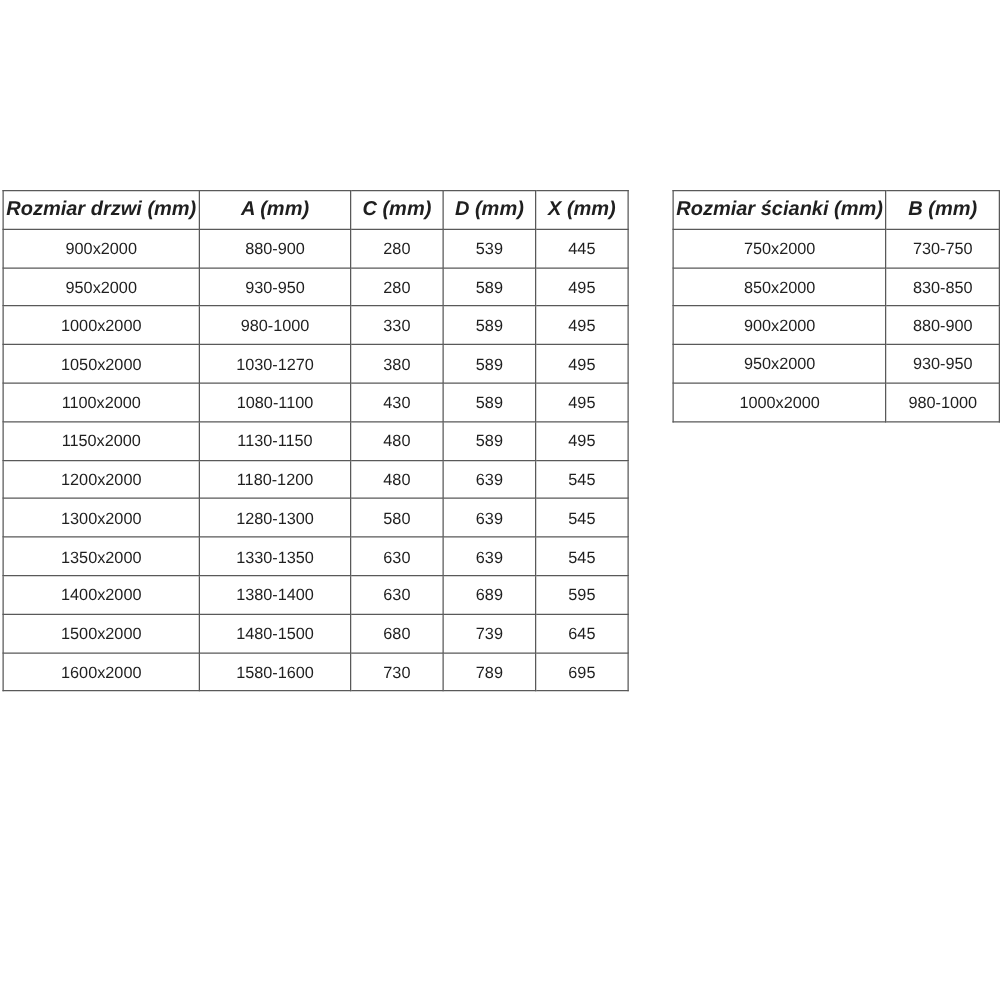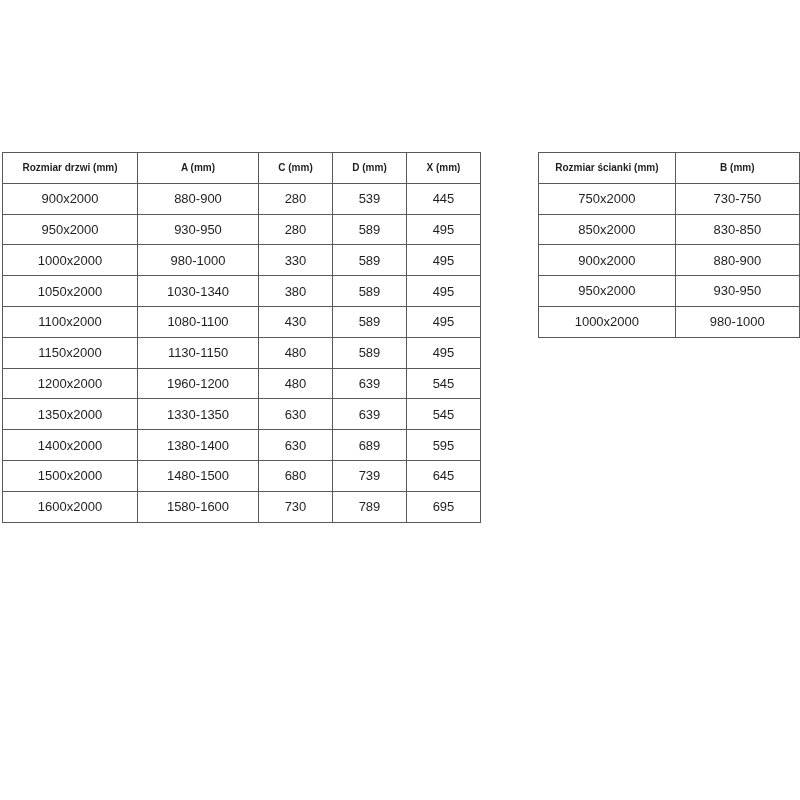--- a/index.html
+++ b/index.html
@@ -25,21 +25,22 @@
     text-align: center;
     vertical-align: middle;
     padding: 0 2px;
     font-size: 13px;
     color: #1f1f1f;
     overflow: hidden;
     white-space: nowrap;
   }
   th {
     font-weight: bold;
-    font-size: 10px;
+    font-size: 16px;
+    font-style: italic;
   }
   #doors-table {
     left: 2px;
     top: 152px;
   }
   #doors-table tr { height: 30.8px; }
   #walls-table {
     left: 538px;
     top: 152px;
   }
@@ -82,43 +83,50 @@
       </tr>
       <tr>
         <td>1000x2000</td>
         <td>980-1000</td>
         <td>330</td>
         <td>589</td>
         <td>495</td>
       </tr>
       <tr>
         <td>1050x2000</td>
-        <td>1030-1340</td>
+        <td>1030-1270</td>
         <td>380</td>
         <td>589</td>
         <td>495</td>
       </tr>
       <tr>
         <td>1100x2000</td>
         <td>1080-1100</td>
         <td>430</td>
         <td>589</td>
         <td>495</td>
       </tr>
       <tr>
         <td>1150x2000</td>
         <td>1130-1150</td>
         <td>480</td>
         <td>589</td>
         <td>495</td>
       </tr>
       <tr>
         <td>1200x2000</td>
-        <td>1960-1200</td>
+        <td>1180-1200</td>
         <td>480</td>
+        <td>639</td>
+        <td>545</td>
+      </tr>
+      <tr>
+        <td>1300x2000</td>
+        <td>1280-1300</td>
+        <td>580</td>
         <td>639</td>
         <td>545</td>
       </tr>
       <tr>
         <td>1350x2000</td>
         <td>1330-1350</td>
         <td>630</td>
         <td>639</td>
         <td>545</td>
       </tr>

